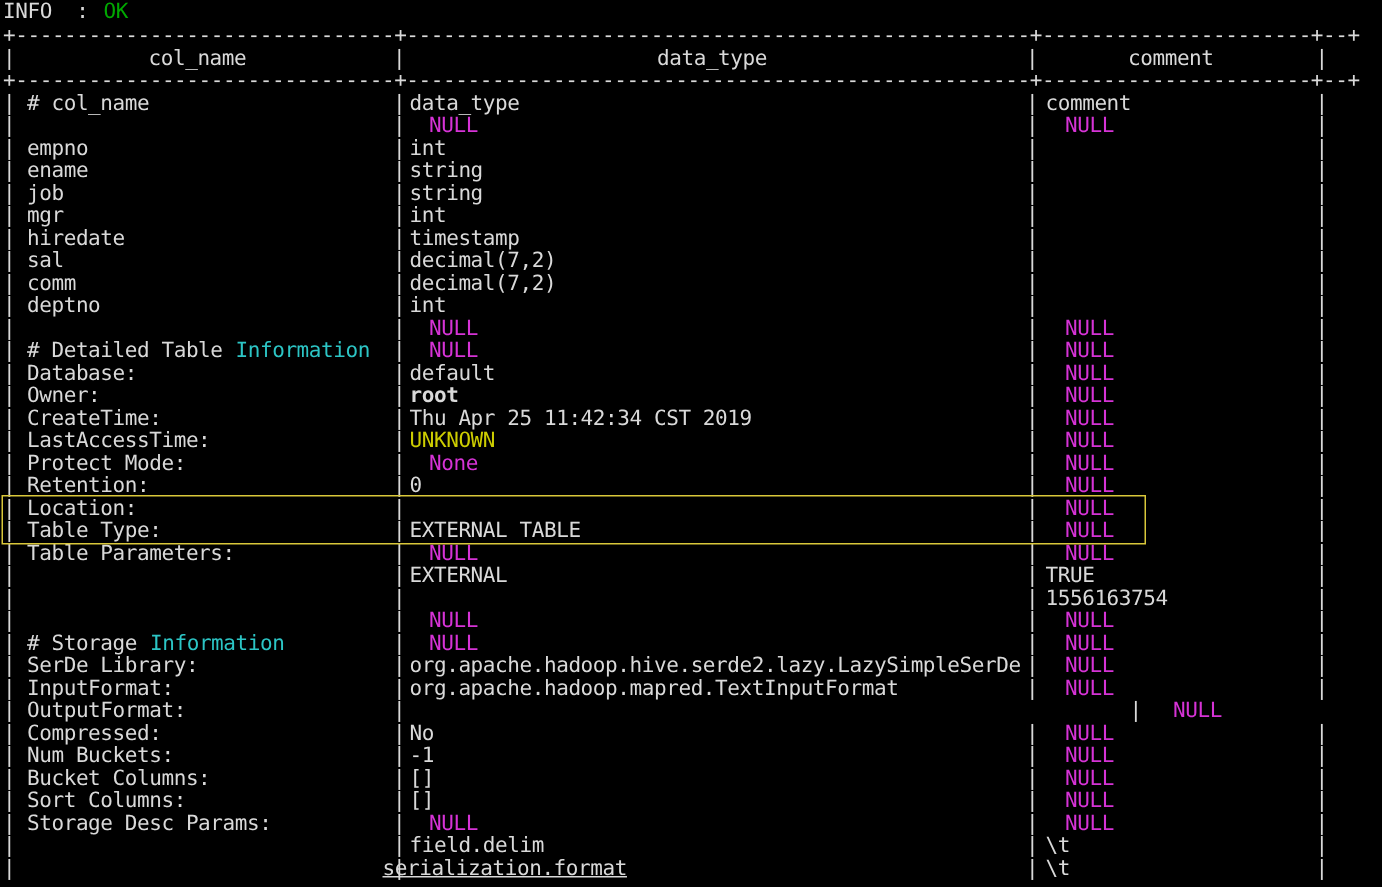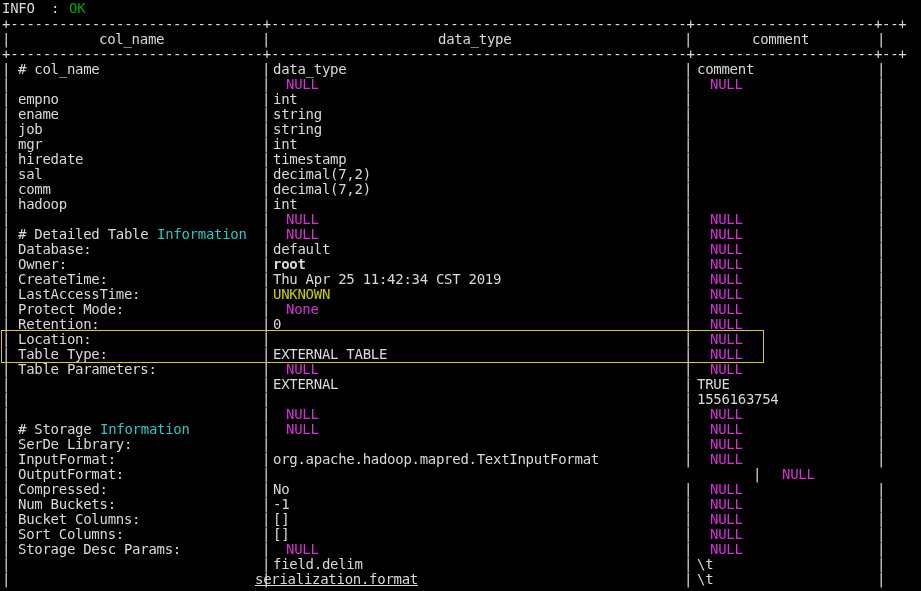--- a/index.html
+++ b/index.html
@@ -112,21 +112,21 @@
       <span class="seg c-fg" style="left: 684px;">|</span>
       <span class="seg c-fg" style="left: 877px;">|</span>
       <span class="seg c-fg" style="left: 18px;">comm</span>
       <span class="seg c-fg" style="left: 273px;">decimal(7,2)</span>
     </div>
     <div class="tl" style="top: 197px;">
       <span class="seg c-fg" style="left: 2px;">|</span>
       <span class="seg c-fg" style="left: 262px;">|</span>
       <span class="seg c-fg" style="left: 684px;">|</span>
       <span class="seg c-fg" style="left: 877px;">|</span>
-      <span class="seg c-fg" style="left: 18px;">hadoop</span>
+      <span class="seg c-fg" style="left: 18px;">deptno</span>
       <span class="seg c-fg" style="left: 273px;">int</span>
     </div>
     <div class="tl" style="top: 212px;">
       <span class="seg c-fg" style="left: 2px;">|</span>
       <span class="seg c-fg" style="left: 262px;">|</span>
       <span class="seg c-fg" style="left: 684px;">|</span>
       <span class="seg c-fg" style="left: 877px;">|</span>
       <span class="seg c-magenta" style="left: 273px;">NULL</span>
       <span class="seg c-magenta" style="left: 697px;">NULL</span>
     </div>
@@ -252,20 +252,21 @@
       <span class="seg c-cyan" style="left: 100px;">Information</span>
       <span class="seg c-magenta" style="left: 273px;">NULL</span>
       <span class="seg c-magenta" style="left: 697px;">NULL</span>
     </div>
     <div class="tl" style="top: 437px;">
       <span class="seg c-fg" style="left: 2px;">|</span>
       <span class="seg c-fg" style="left: 262px;">|</span>
       <span class="seg c-fg" style="left: 684px;">|</span>
       <span class="seg c-fg" style="left: 877px;">|</span>
       <span class="seg c-fg" style="left: 18px;">SerDe Library:</span>
+      <span class="seg c-fg" style="left: 273px;">org.apache.hadoop.hive.serde2.lazy.LazySimpleSerDe</span>
       <span class="seg c-magenta" style="left: 697px;">NULL</span>
     </div>
     <div class="tl" style="top: 452px;">
       <span class="seg c-fg" style="left: 2px;">|</span>
       <span class="seg c-fg" style="left: 262px;">|</span>
       <span class="seg c-fg" style="left: 684px;">|</span>
       <span class="seg c-fg" style="left: 877px;">|</span>
       <span class="seg c-fg" style="left: 18px;">InputFormat:</span>
       <span class="seg c-fg" style="left: 273px;">org.apache.hadoop.mapred.TextInputFormat</span>
       <span class="seg c-magenta" style="left: 697px;">NULL</span>

